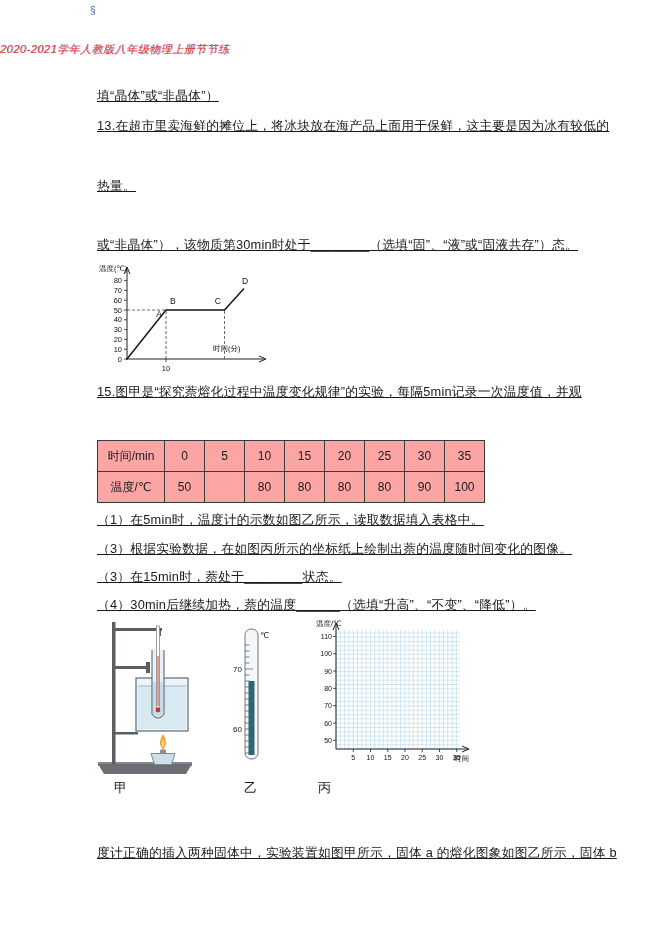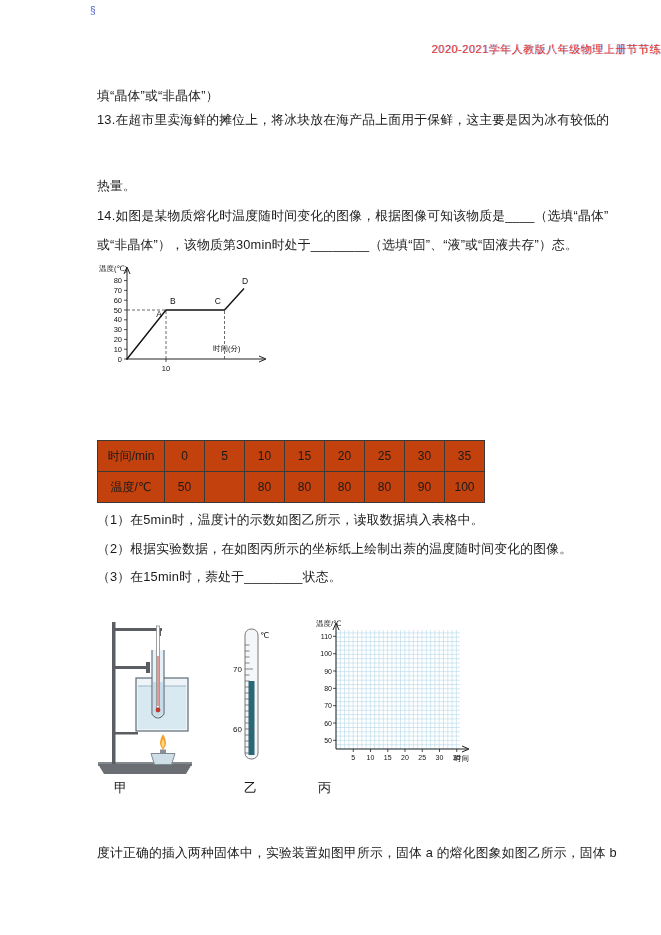--- a/index.html
+++ b/index.html
@@ -1,42 +1,41 @@
 <!DOCTYPE html>
 <html><head>
 <meta charset="utf-8">
 <style>
   html,body{margin:0;padding:0;background:#ffffff;}
   .page{position:relative;width:661px;height:935px;background:#ffffff;
         font-family:"Liberation Sans","DejaVu Sans",sans-serif;color:#1a1a1a;overflow:hidden;}
-  .title{position:absolute;left:0;right:0;top:42px;text-align:right;font-size:11px;
-         color:#e8372c;text-shadow:1px 0 0 rgba(56,80,200,0.45);letter-spacing:0.5px;}
+  .title{position:absolute;left:0;right:16px;top:42px;text-align:left;font-size:11px;
+         color:#e8372c;text-shadow:1px 0 0 rgba(56,80,200,0.45);letter-spacing:0.5px;font-style:italic;}
   .stray{position:absolute;left:90px;top:5px;font-size:10px;color:#4a5fd0;}
-  .line{position:absolute;left:97px;font-size:12.8px;white-space:nowrap;letter-spacing:0.2px;}
+  .line{position:absolute;left:97px;font-size:12.8px;white-space:nowrap;letter-spacing:0.2px;text-decoration:underline;}
   .qtable{position:absolute;left:97px;top:440px;border-collapse:collapse;}
   .qtable td{border:1px solid #3a3a3a;height:30px;text-align:center;font-size:12px;
-             padding:0 4px;min-width:31px;background:#c2410c;}
+             padding:0 4px;min-width:31px;background:#fca5a5;}
   .qtable td:first-child{min-width:58px;}
   .fig{position:absolute;}
   .figlabel{position:absolute;font-size:13px;}
   svg{display:block;}
   svg text{font-family:"Liberation Sans","DejaVu Sans",sans-serif;}
 </style>
 </head>
 <body>
 
 <div class="page">
 
   <span class="stray">§</span>
   <div class="title">2020-2021学年人教版八年级物理上册节节练</div>
 
   <div class="line" style="top:88px">填“晶体”或“非晶体”）</div>
-  <div class="line" style="top:112px">13.在超市里卖海鲜的摊位上，将冰块放在海产品上面用于保鲜，这主要是因为冰有较低的</div>
+  <div class="line" style="top:118px">13.在超市里卖海鲜的摊位上，将冰块放在海产品上面用于保鲜，这主要是因为冰有较低的</div>
   <div class="line" style="top:178px">热量。</div>
-  <div class="line" style="top:208px">14.如图是某物质熔化时温度随时间变化的图像，根据图像可知该物质是____（选填“晶体”</div>
   <div class="line" style="top:237px">或“非晶体”），该物质第30min时处于________（选填“固”、“液”或“固液共存”）态。</div>
 
   <div class="fig" style="left:95px;top:262px">
     <svg id="q14svg" width="178" height="114">
         <line x1="32" y1="98" x2="32" y2="6" stroke="#222" stroke-width="1"></line>
         <path d="M29,12 L32,5 L35,12" fill="none" stroke="#222" stroke-width="1"></path>
         <line x1="31" y1="97" x2="170" y2="97" stroke="#222" stroke-width="1"></line>
         <path d="M164,94 L171,97 L164,100" fill="none" stroke="#222" stroke-width="1"></path>
         <line x1="29" y1="18.599999999999994" x2="32" y2="18.599999999999994" stroke="#222" stroke-width="0.8"></line>
         <text x="27" y="21.099999999999994" text-anchor="end" font-size="7.5" fill="#111">80</text>
@@ -64,20 +63,21 @@
         <line x1="71" y1="97" x2="71" y2="48" stroke="#444" stroke-width="0.8" stroke-dasharray="3 2"></line>
         <line x1="129.5" y1="97" x2="129.5" y2="48" stroke="#444" stroke-width="0.8" stroke-dasharray="3 2"></line>
         <polyline points="32,97 71,48 129.5,48 149,26.439999999999998" fill="none" stroke="#111" stroke-width="1.4"></polyline>
         <text x="61.25" y="54.86" font-size="8.5" fill="#111">A</text>
         <text x="74.9" y="42.120000000000005" font-size="8.5" fill="#111">B</text>
         <text x="119.75" y="42.120000000000005" font-size="8.5" fill="#111">C</text>
         <text x="147.05" y="21.540000000000006" font-size="8.5" fill="#111">D</text>
       </svg>
   </div>
 
+  <div class="line" style="top:384px">15.图甲是“探究萘熔化过程中温度变化规律”的实验，每隔5min记录一次温度值，并观</div>
 
   <table class="qtable">
       <tbody id="tbody">
         <tr>
           <td>时间/min</td>
           <td>0</td>
           <td>5</td>
           <td>10</td>
           <td>15</td>
           <td>20</td>
@@ -93,22 +93,23 @@
           <td>80</td>
           <td>80</td>
           <td>80</td>
           <td>90</td>
           <td>100</td>
         </tr>
       </tbody>
     </table>
 
   <div class="line" style="top:512px">（1）在5min时，温度计的示数如图乙所示，读取数据填入表格中。</div>
-  <div class="line" style="top:541px">（2）根据实验数据，在如图丙所示的坐标纸上绘制出萘的温度随时间变化的图像。</div>
+  <div class="line" style="top:541px">（3）根据实验数据，在如图丙所示的坐标纸上绘制出萘的温度随时间变化的图像。</div>
   <div class="line" style="top:569px">（3）在15min时，萘处于________状态。</div>
+  <div class="line" style="top:597px">（4）30min后继续加热，萘的温度______（选填“升高”、“不变”、“降低”）。</div>
 
   <div class="fig" style="left:92px;top:616px">
     <svg width="125" height="162" viewBox="0 0 125 162">
       <rect x="6" y="146" width="94" height="4" fill="#84898d"></rect>
       <polygon points="6,148 100,148 94,158 12,158" fill="#6b6f73"></polygon>
       <rect x="20" y="6" width="3.5" height="142" fill="#5a5e62"></rect>
       <rect x="20" y="12" width="50" height="3" fill="#5a5e62"></rect>
       <rect x="66" y="12" width="3" height="8" fill="#5a5e62"></rect>
       <rect x="20" y="50" width="36" height="3" fill="#5a5e62"></rect>
       <rect x="54" y="46" width="4" height="11" fill="#5a5e62"></rect>

